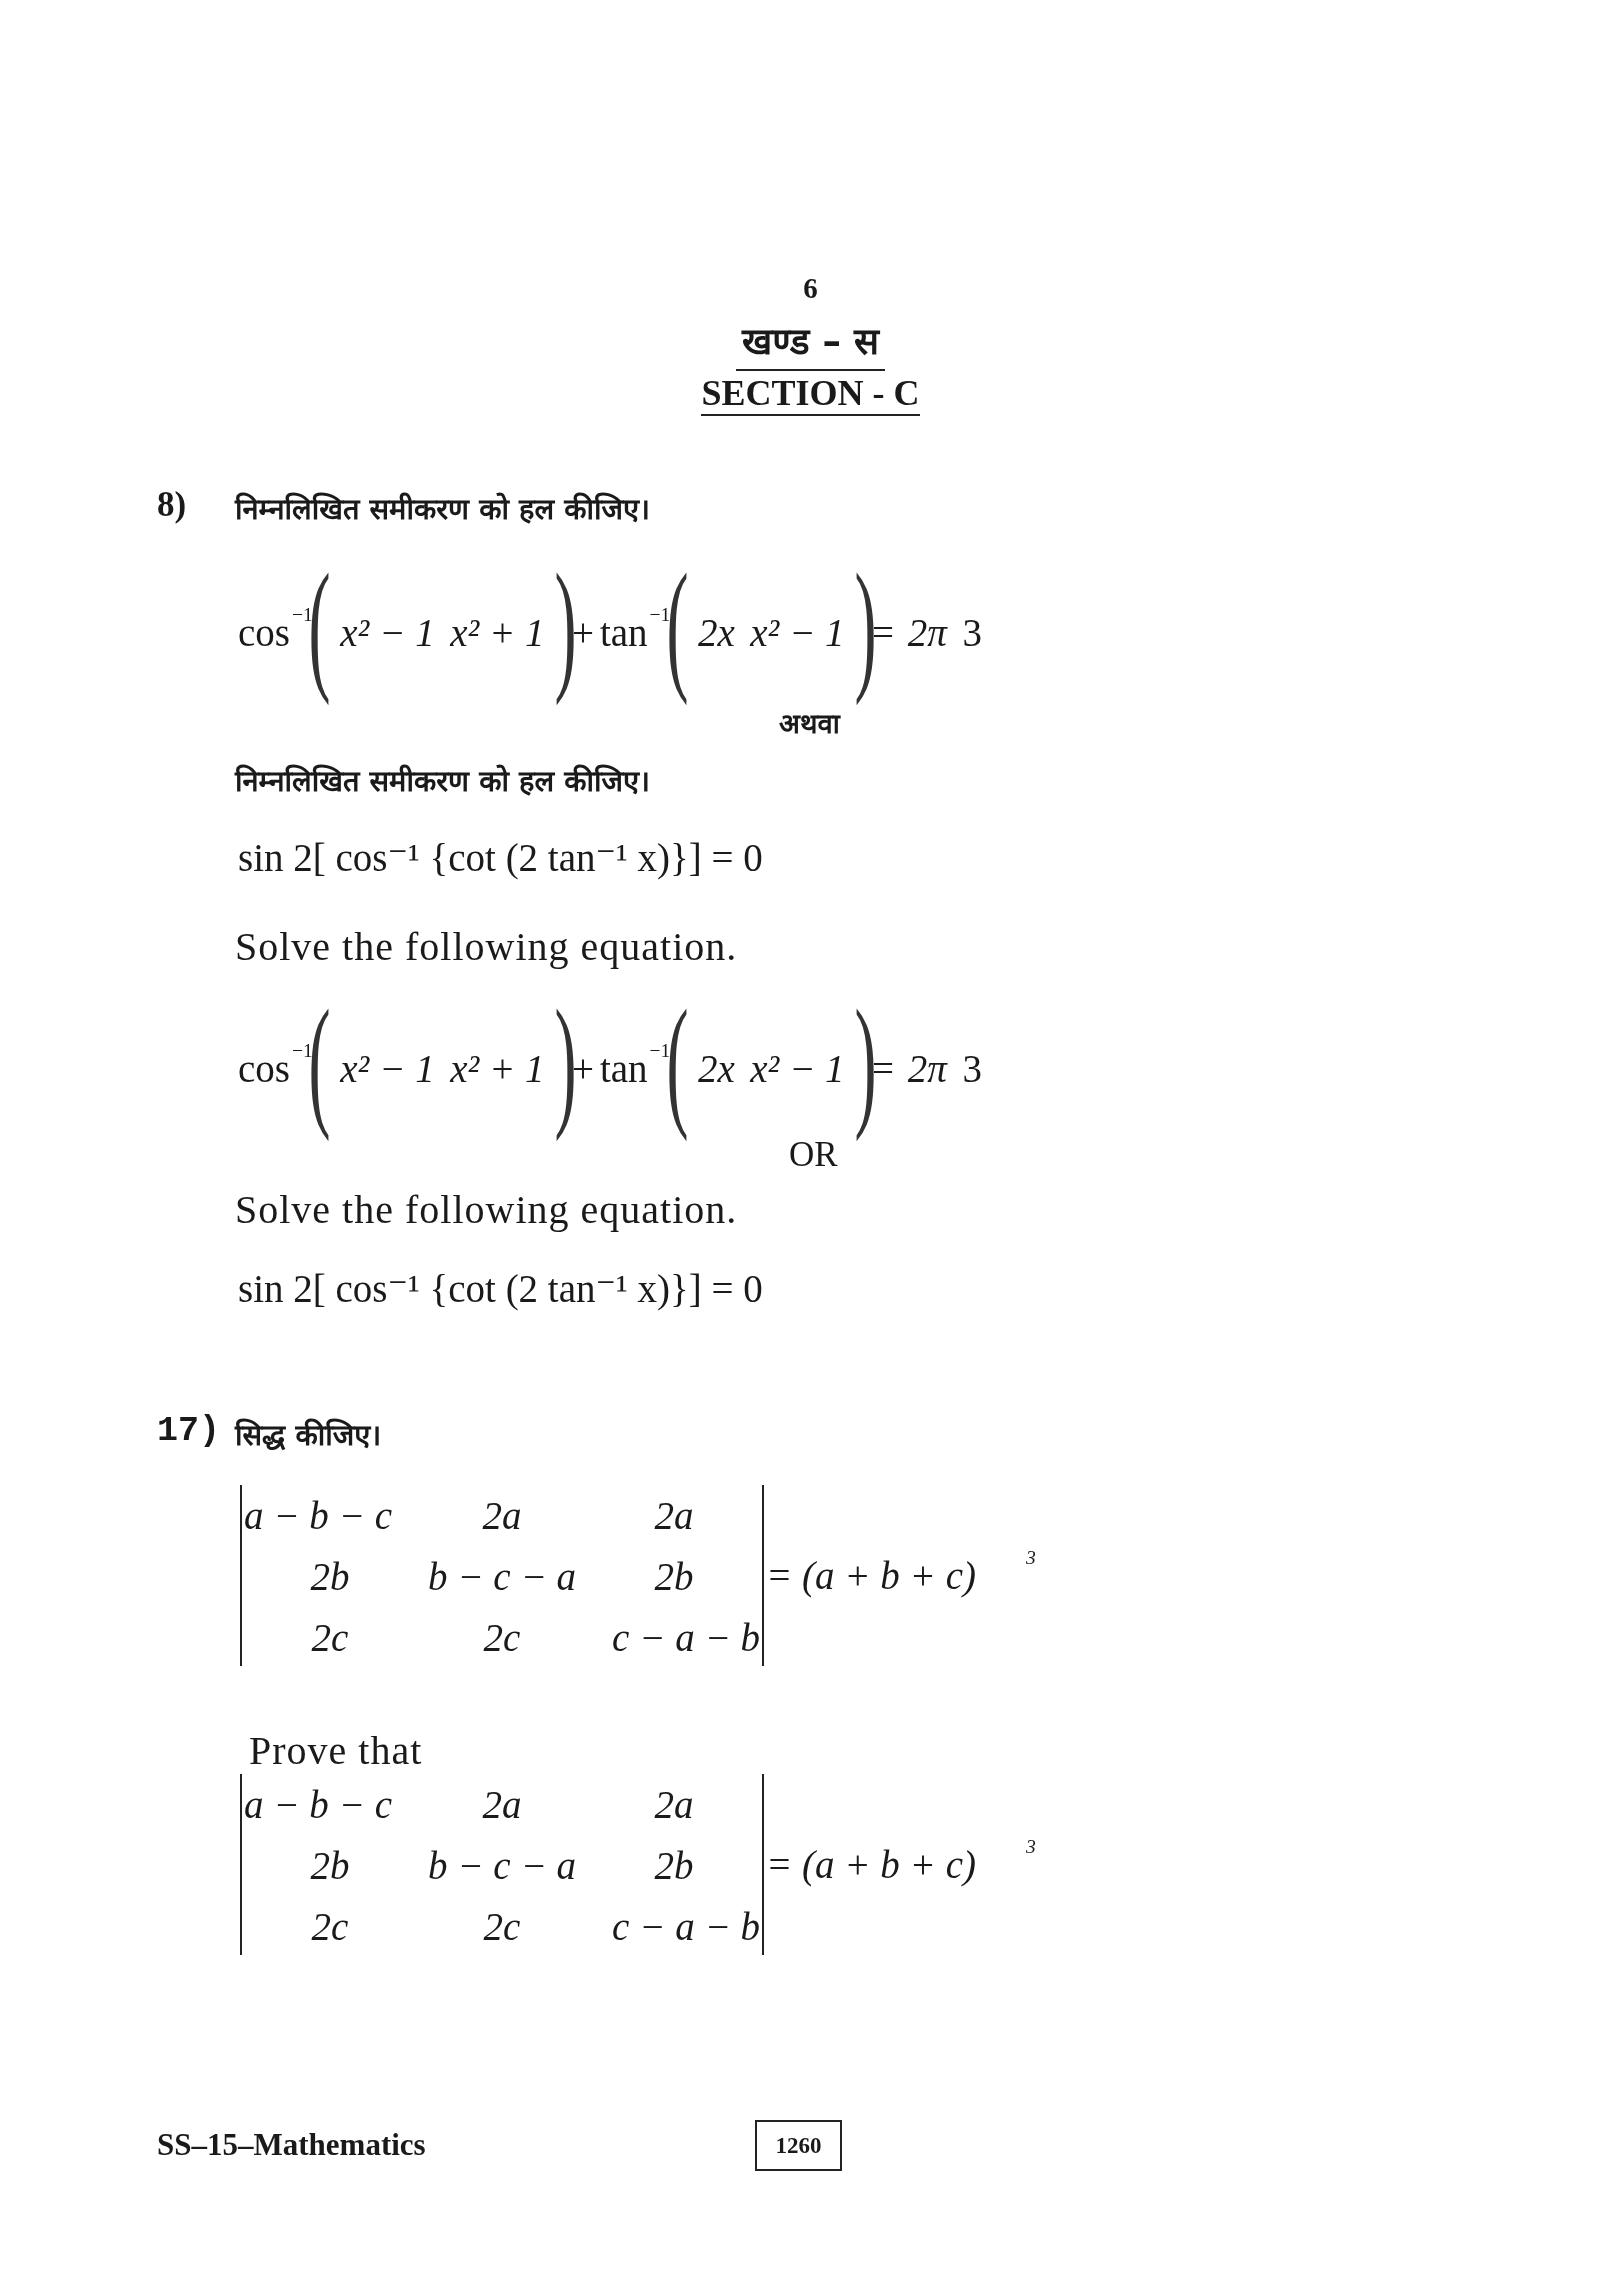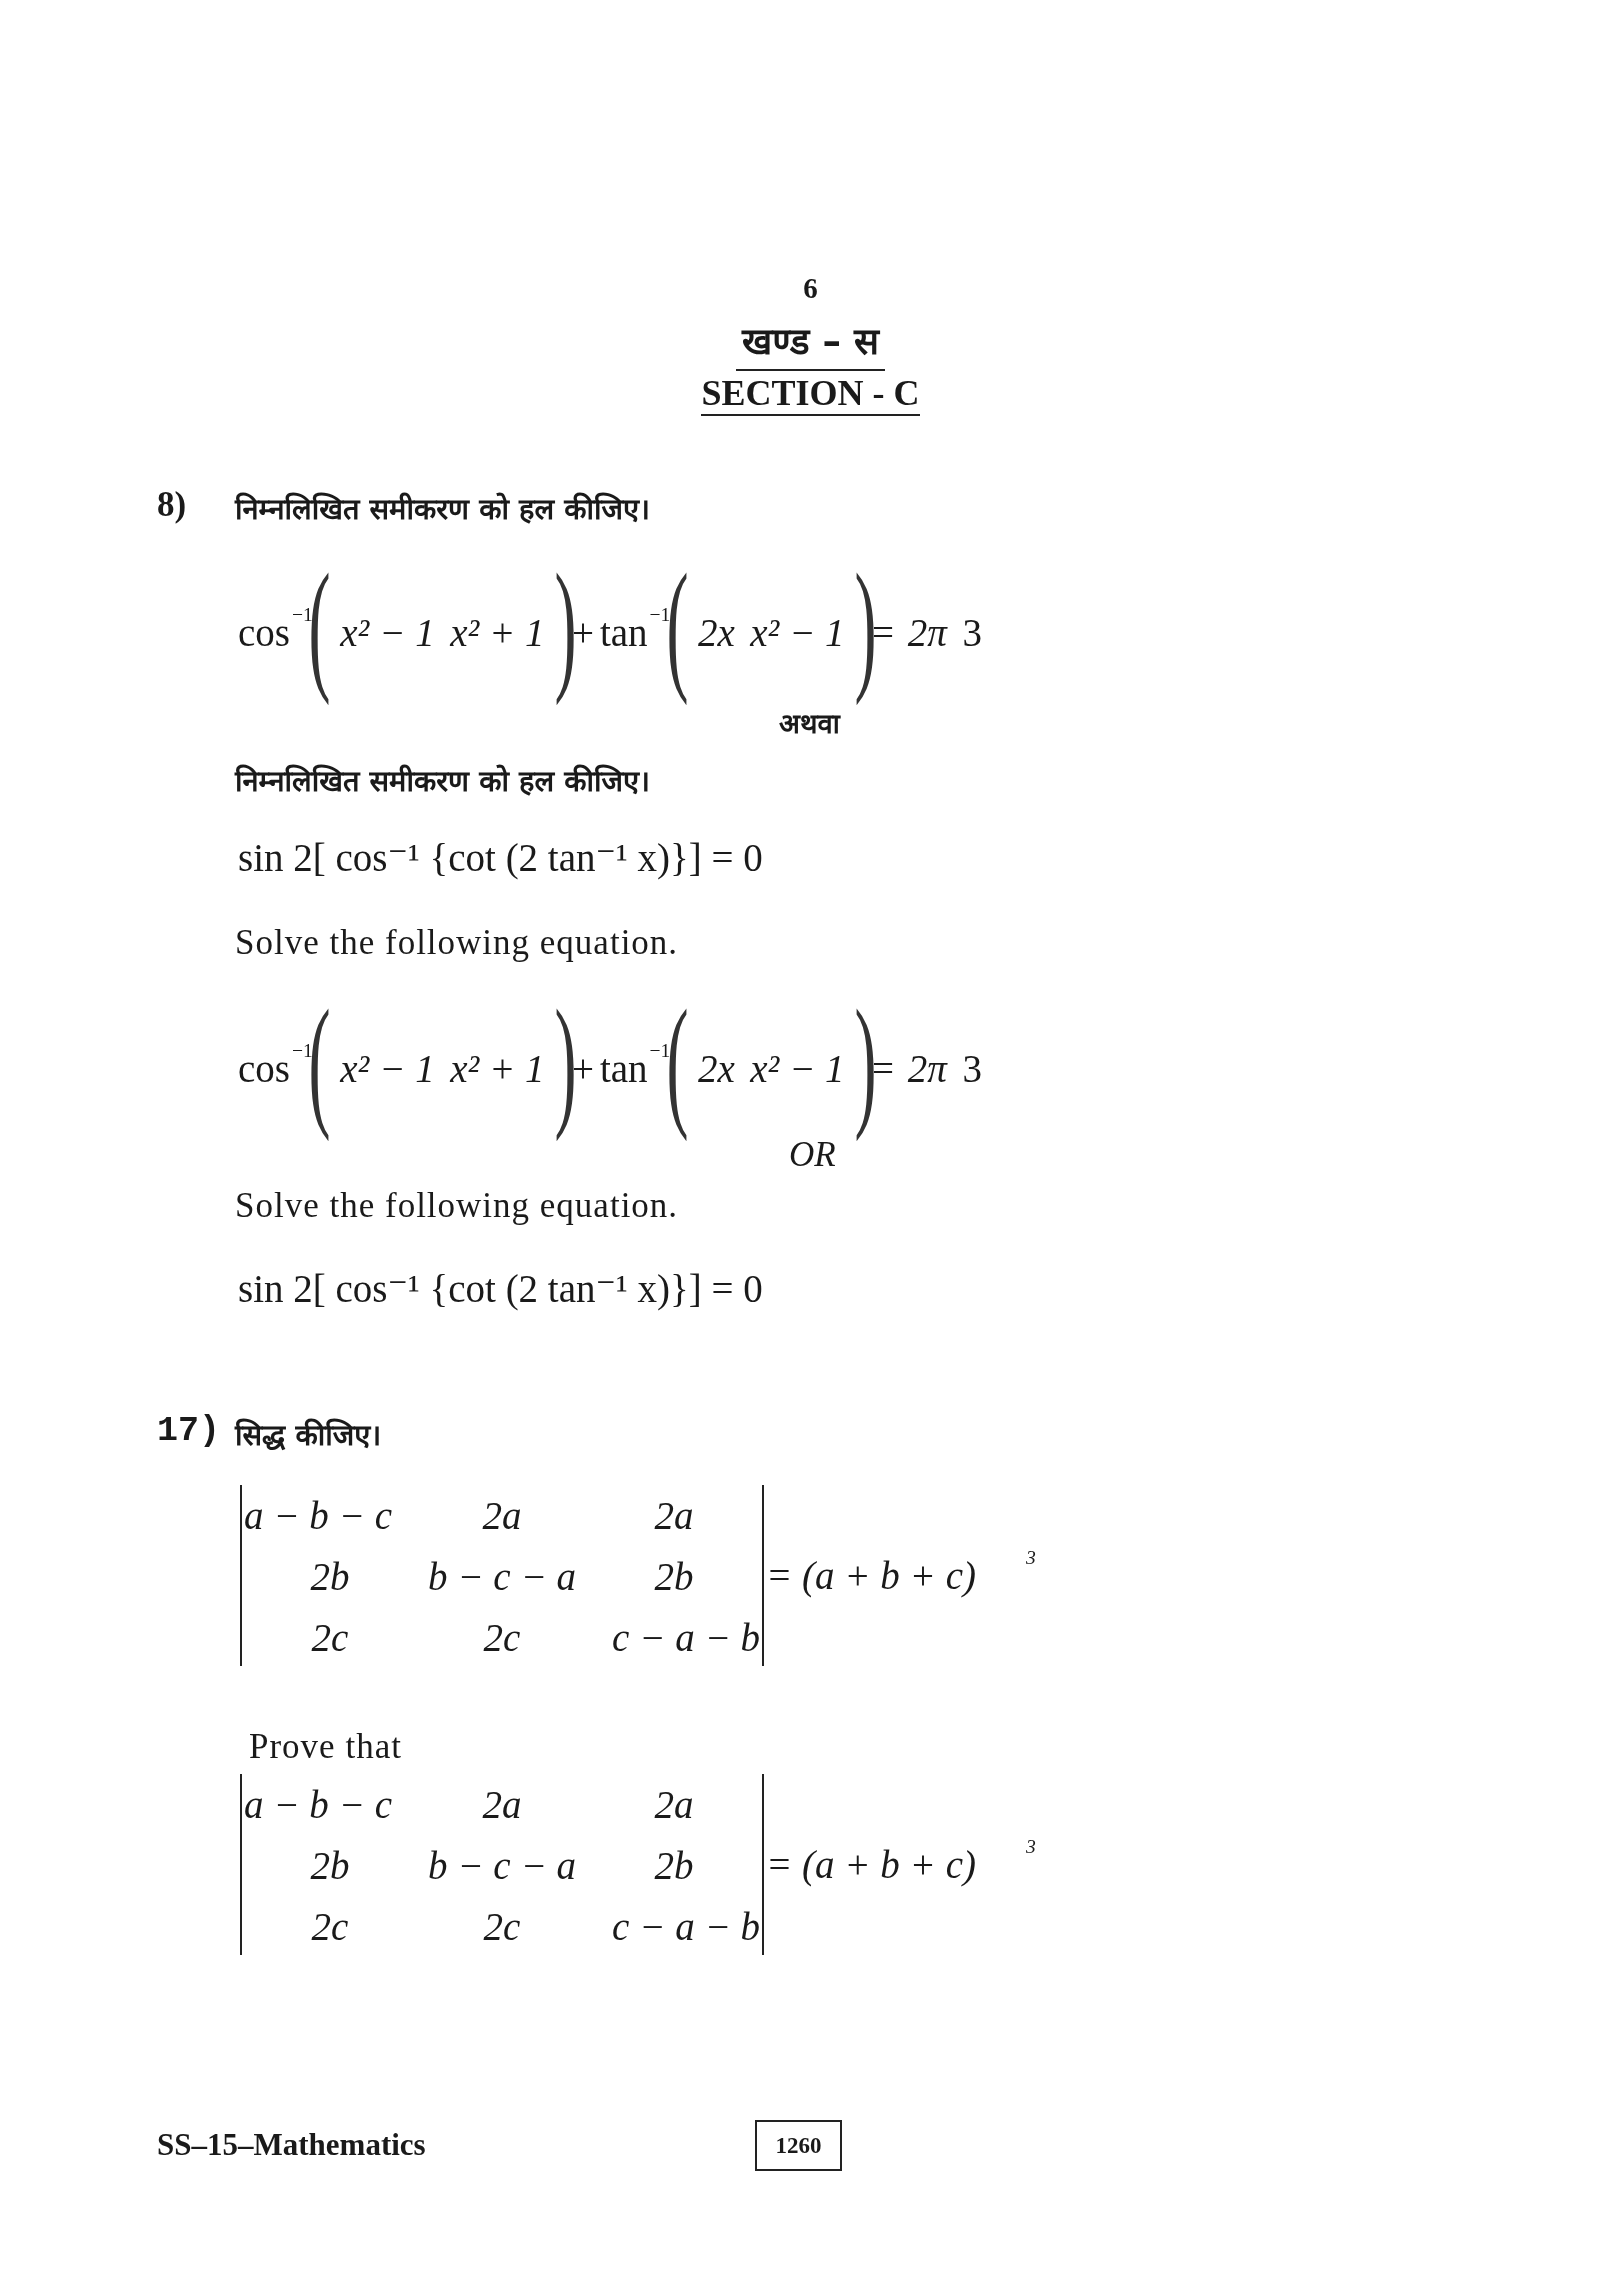--- a/index.html
+++ b/index.html
@@ -7,21 +7,21 @@
          font-family:"Liberation Serif","DejaVu Serif",serif; color:#1a1a1a; }
   .abs { position:absolute; }
   .center { left:0; width:1621px; text-align:center; }
   .pagenum { top:272px; font-size:29px; font-weight:bold; }
   .hsec { top:314px; font-size:37px; font-weight:bold; font-family:"DejaVu Sans",sans-serif; }
   .hsec span { display:inline-block; border-bottom:2.9px solid #222; padding:0 5.9px 3.9px; }
   .esec { top:372px; font-size:36px; font-weight:bold; }
   .esec span { border-bottom:2.9px solid #222; padding-bottom:1px; }
   .qnum { font-size:35px; font-weight:bold; }
   .hindi { font-family:"DejaVu Sans",sans-serif; font-weight:bold; font-size:29px; }
-  .eng { font-size:35px; letter-spacing:1px;font-family:Liberation Serif, serif; }
+  .eng { font-size:40px; letter-spacing:1px;font-family:Liberation Serif, serif; }
   .or { font-size:35px; }
 
   
   .math { display:flex; align-items:center; font-size:39px; white-space:nowrap; }
   .fn { font-family:"Liberation Serif",serif; }
   .sup { font-size:19.6px; position:relative; top:-17.6px; margin-left:2px; }
   .frac { display:inline-flex; flex-direction:row; align-items:center; margin:0 5.9px; }
   .frac .num, .frac .den { padding:0 7.8px; line-height:53px; }
   .frac .bar { align-self:stretch; border-top:2.9px solid #222; }
   .bigparen { font-size:147px; font-weight:100; line-height:1; transform:scaleX(0.45); display:inline-block; margin:0 -17.6px; position:relative; top:-7.8px; color:#333; }
@@ -109,21 +109,21 @@
   </span>
   <span class="bigparen">)</span>
   <span>=</span>
   <span class="frac">
     <span class="num it">2π</span>
     <span class="bar"></span>
     <span class="den">3</span>
   </span>
 </div>
 
-<div class="abs or" style="left:789px;top:1135px;font-style:italic;">OR</div>
+<div class="abs or" style="left:789px;top:1135px;">OR</div>
 <div class="abs eng" style="left:235px;top:1186px;">Solve the following equation.</div>
 
 <div class="abs math" style="left:238px;top:1266px;">
   <span>sin 2[ cos⁻¹ {cot (2 tan⁻¹ x)}] = 0</span>
 </div>
 
 <div class="abs qnum" style="left:157px;top:1411px;font-family:Liberation Mono, monospace;">17)</div>
 <div class="abs hindi" style="left:235px;top:1414px;">सिद्ध कीजिए।</div>
 
 <div class="abs det" style="left:240px;top:1485px;">

